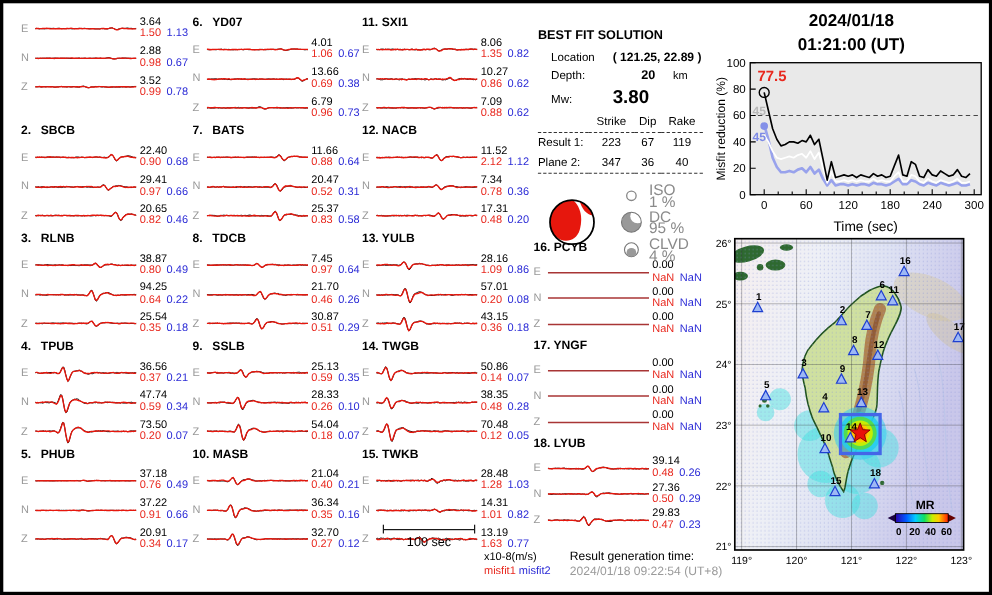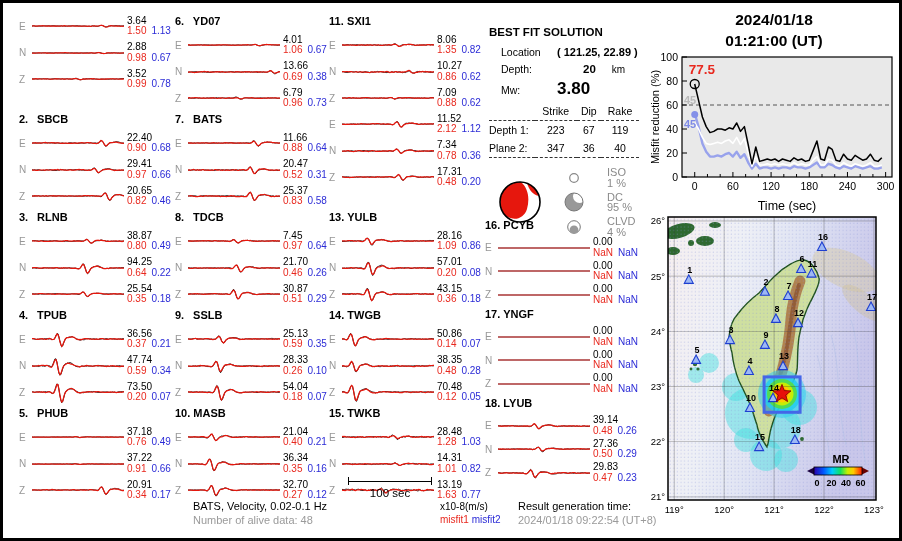--- a/index.html
+++ b/index.html
@@ -31,21 +31,21 @@
   table.sdr{border-collapse:collapse;width:150px;font-size:10.5px;margin-top:3px;}
   table.sdr td{padding:3px 0;text-align:center;}
   table.sdr td:first-child{text-align:left;width:46px;}
   tr.sdr-head td{border-bottom:1px dashed #333;}
   tr.sdr-last td{border-bottom:1px dashed #333;}
   .mech{display:flex;margin-top:9px;align-items:center;}
   .bb{margin-left:8px;flex:none;}
   .decomp{margin-left:18px;display:flex;flex-direction:column;gap:3px;}
   .decomp-item{display:flex;align-items:center;}
   .decomp-icon{width:26px;display:flex;justify-content:center;flex:none;}
-  .decomp-text{color:#8a8a8a;font-size:11px;line-height:10.5px;margin-left:20px;}
+  .decomp-text{color:#8a8a8a;font-size:14px;line-height:10.5px;margin-left:3px;}
   
   .misfit-panel{position:absolute;left:645px;top:6px;width:252px;}
   .mtitle{font-size:15.5px;font-weight:bold;text-align:center;line-height:21px;}
   
   .map-panel{position:absolute;left:648px;top:212px;}
   
   .foot{position:absolute;font-size:11px;line-height:14px;white-space:nowrap;}
   .foot .sub{color:#9a9a9a;}
   #foot-bats{left:190px;top:496px;}
   #foot-scale{left:345px;top:474px;width:84px;}
@@ -553,20 +553,21 @@
           <div class="nums">
             <div>7.09</div>
             <div class="mis">
               <span class="m1">0.88</span>
               <span class="m2">0.62</span>
             </div>
           </div>
         </div>
       </div>
       <div class="station">
+        <div class="st-head"><span class="st-num">12.</span> <span>NACB</span></div>
         <div class="trow">
           <span class="comp">E</span>
           <svg class="wave" width="92" height="26">
             <path d="M0.0,13.1L1.0,13.0L1.9,13.1L2.9,13.4L3.8,13.5L4.8,13.2L5.8,13.4L6.7,13.3L7.7,13.3L8.6,13.0L9.6,12.9L10.5,13.1L11.5,12.8L12.5,13.0L13.4,13.1L14.4,13.3L15.3,13.0L16.3,13.2L17.3,13.2L18.2,13.1L19.2,12.9L20.1,13.2L21.1,13.0L22.0,13.1L23.0,12.9L24.0,13.1L24.9,13.1L25.9,13.2L26.8,13.1L27.8,13.3L28.8,13.2L29.7,13.0L30.7,12.8L31.6,12.8L32.6,12.9L33.5,12.9L34.5,13.1L35.5,13.0L36.4,13.0L37.4,12.7L38.3,13.0L39.3,13.2L40.3,13.2L41.2,13.4L42.2,13.2L43.1,13.4L44.1,13.2L45.0,12.9L46.0,13.2L47.0,13.2L47.9,13.3L48.9,13.3L49.8,13.6L50.8,13.8L51.8,13.3L52.7,12.4L53.7,11.6L54.6,10.6L55.6,10.7L56.5,12.3L57.5,14.3L58.5,15.9L59.4,16.1L60.4,15.2L61.3,14.3L62.3,13.4L63.3,12.5L64.2,12.2L65.2,12.4L66.1,12.1L67.1,12.2L68.0,12.3L69.0,12.5L70.0,12.2L70.9,12.4L71.9,12.2L72.8,12.6L73.8,12.8L74.8,13.2L75.7,13.1L76.7,13.4L77.6,13.3L78.6,13.0L79.5,12.8L80.5,13.1L81.5,13.3L82.4,13.0L83.4,13.1L84.3,13.3L85.3,13.2L86.3,13.2L87.2,12.9L88.2,13.1L89.1,12.9L90.1,13.1L91.0,13.0L92.0,12.7" stroke="#000000" stroke-width="0.9" fill="none"></path>
             <path d="M0.0,13.2L1.0,13.4L1.9,13.4L2.9,13.2L3.8,13.4L4.8,13.4L5.8,13.2L6.7,13.3L7.7,13.2L8.6,13.1L9.6,13.3L10.5,13.2L11.5,13.2L12.5,13.4L13.4,13.1L14.4,13.3L15.3,13.2L16.3,13.1L17.3,13.0L18.2,12.9L19.2,12.6L20.1,12.9L21.1,12.8L22.0,13.0L23.0,13.2L24.0,13.2L24.9,13.4L25.9,13.1L26.8,13.2L27.8,13.1L28.8,12.8L29.7,12.8L30.7,12.6L31.6,12.6L32.6,13.0L33.5,12.8L34.5,12.6L35.5,12.6L36.4,12.7L37.4,13.0L38.3,13.2L39.3,13.2L40.3,13.0L41.2,12.7L42.2,13.0L43.1,13.1L44.1,13.4L45.0,13.1L46.0,12.9L47.0,13.0L47.9,13.0L48.9,13.3L49.8,13.6L50.8,13.6L51.8,13.4L52.7,12.3L53.7,11.4L54.6,10.9L55.6,11.2L56.5,12.5L57.5,14.4L58.5,15.6L59.4,15.8L60.4,15.6L61.3,14.2L62.3,13.6L63.3,13.1L64.2,12.6L65.2,12.7L66.1,12.7L67.1,12.2L68.0,12.2L69.0,12.2L70.0,12.0L70.9,12.1L71.9,12.5L72.8,12.5L73.8,12.5L74.8,12.6L75.7,13.1L76.7,13.3L77.6,13.3L78.6,13.2L79.5,13.1L80.5,13.1L81.5,13.1L82.4,12.8L83.4,12.8L84.3,13.1L85.3,12.9L86.3,12.8L87.2,13.0L88.2,12.9L89.1,12.9L90.1,13.0L91.0,12.9L92.0,13.0" stroke="#e6170d" stroke-width="1.25" fill="none"></path>
           </svg>
           <div class="nums">
             <div>11.52</div>
             <div class="mis">
               <span class="m1">2.12</span>
@@ -889,21 +890,21 @@
     </div>
     <table class="sdr">
       <tbody>
           <tr class="sdr-head">
         <td></td>
         <td>Strike</td>
         <td>Dip</td>
         <td>Rake</td>
       </tr>
       <tr>
-        <td>Depth 1:</td>
+        <td>Result 1:</td>
         <td>223</td>
         <td>67</td>
         <td>119</td>
       </tr>
       <tr class="sdr-last">
         <td>Plane 2:</td>
         <td>347</td>
         <td>36</td>
         <td>40</td>
       </tr>
@@ -1164,24 +1165,20 @@
         <polygon points="156,256 164,252 164,260" fill="#1a0040"></polygon>
         <polygon points="218,256 210,252 210,260" fill="#660000"></polygon>
         <rect x="163" y="252" width="48" height="8" fill="url(#cbar)" stroke="#000" stroke-width="0.8"></rect>
         <text x="166" y="271" text-anchor="middle" font-size="9" font-weight="bold">0</text>
         <text x="180.5" y="271" text-anchor="middle" font-size="9" font-weight="bold">20</text>
         <text x="195" y="271" text-anchor="middle" font-size="9" font-weight="bold">40</text>
         <text x="209.5" y="271" text-anchor="middle" font-size="9" font-weight="bold">60</text>
       </svg>
   </div>
 
-  <div class="foot" id="foot-bats">
-    <div>BATS, Velocity, 0.02-0.1 Hz</div>
-    <div class="sub">Number of alive data: 48</div>
-  </div>
   <div class="foot" id="foot-scale">
     <div class="scalebar"></div>
     <div class="scalelabel">100 sec</div>
   </div>
   <div class="foot" id="foot-units">
     <div>x10-8(m/s)</div>
     <div>
       <span class="m1">misfit1</span>
       <span class="m2">misfit2</span>
     </div>

